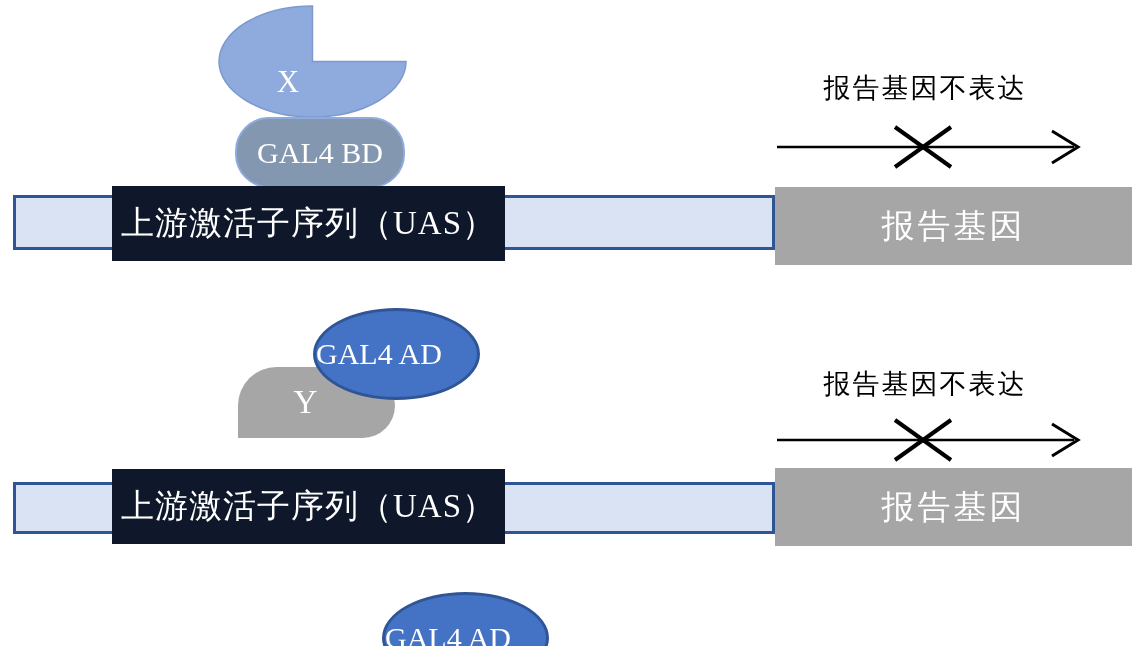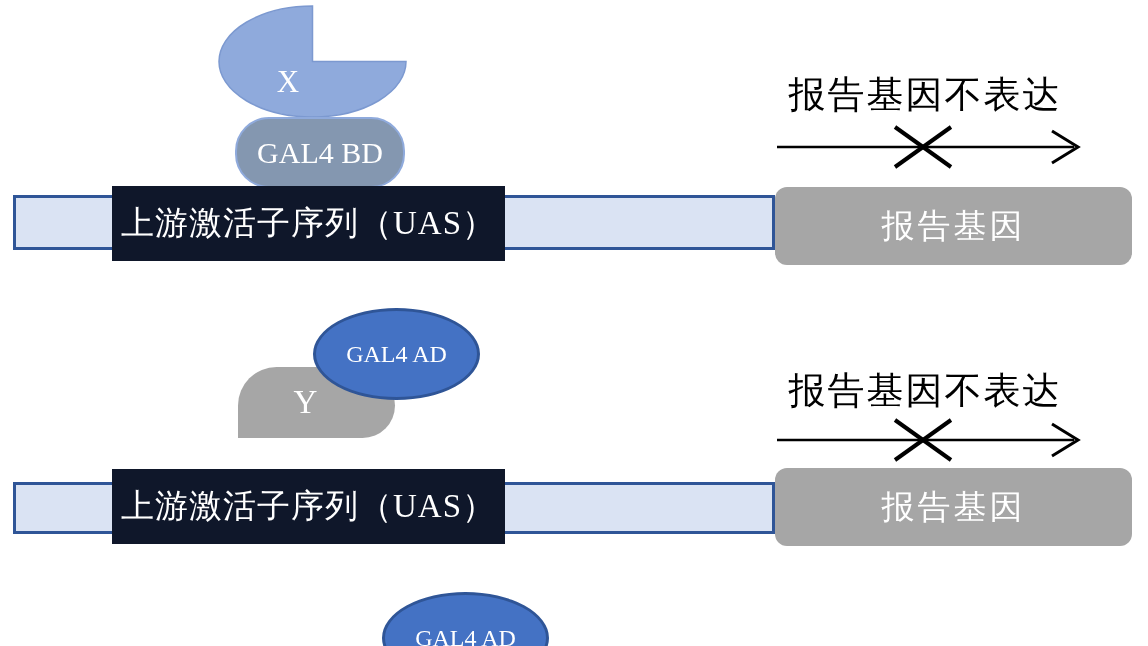--- a/index.html
+++ b/index.html
@@ -29,48 +29,47 @@
     z-index:3;
   }
   
   .reporter-bar{
     left:775px;width:357px;height:78px;
     background:#A6A6A6;
     color:#ffffff;
     display:flex;align-items:center;justify-content:center;
     font-size:33px;letter-spacing:3px;white-space:nowrap;
     z-index:3;
-    border-radius:12px;
   }
   
   .status-label{
     left:785px;width:280px;
     color:#000000;text-align:center;
-    font-size:37px;letter-spacing:2px;white-space:nowrap;
+    font-size:27px;letter-spacing:2px;white-space:nowrap;
     z-index:4;
   }
   
   .bd-domain{
     left:235px;top:117px;width:170px;height:71px;
     background:#8497B0;
     border:2.5px solid #8FAADC;
     border-radius:34px;
     color:#ffffff;font-size:30px;
     display:flex;align-items:center;justify-content:center;
     white-space:nowrap;
     z-index:2;
   }
   
   .ad-ellipse{
     width:167px;height:92px;
     background:#4472C4;
     border:3px solid #2F5597;
     border-radius:50%;
-    color:#ffffff;font-size:24px;
-    display:flex;align-items:center;justify-content:center;
+    color:#ffffff;font-size:30px;
+    display:flex;align-items:center;
     white-space:nowrap;
     z-index:2;
   }
   
   .y-blob{
     left:238px;top:367px;width:157px;height:71px;
     background:#A6A6A6;
     border-radius:50px 50px 42px 0;
     color:#ffffff;font-size:33px;
     display:flex;align-items:center;justify-content:center;

